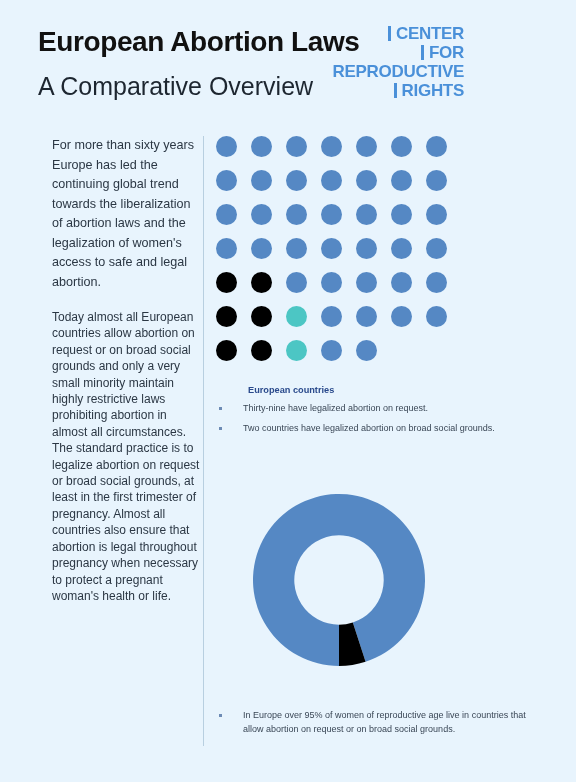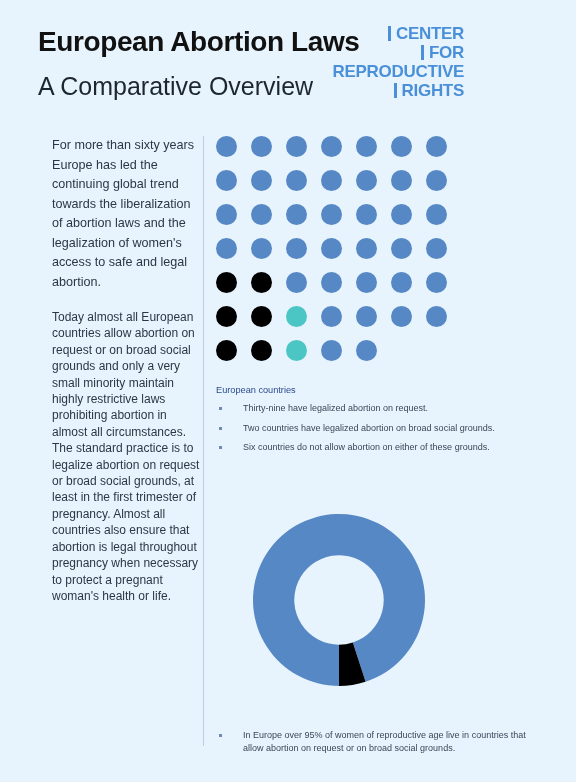--- a/index.html
+++ b/index.html
@@ -132,23 +132,24 @@
     height: 21px;
     border-radius: 50%;
     margin: 0 14px 13px 0;
     flex: 0 0 auto;
   }
 
   
   .legend-block { margin-top: 11px; }
   .legend-title {
     font-size: 9.2px;
-    font-weight: normal;
+    font-weight: bold;
     color: #2a4a8c;
     margin-bottom: 7px;
+    margin-left: 32px;
   }
   .legend-item {
     display: flex;
     align-items: flex-start;
     font-size: 9px;
     line-height: 13.5px;
     color: #3a4756;
     margin-bottom: 6px;
   }
   .legend-bullet {
@@ -268,24 +269,20 @@
     <div class="legend-block">
       <div class="legend-title">European countries</div>
       <div class="legend-item">
         <span class="legend-bullet"></span>
         <span class="legend-text">Thirty-nine have legalized abortion on request.</span>
       </div>
       <div class="legend-item">
         <span class="legend-bullet"></span>
         <span class="legend-text">Two countries have legalized abortion on broad social grounds.</span>
       </div>
-      <div class="legend-item">
-        <span class="legend-bullet"></span>
-        <span class="legend-text">Six countries do not allow abortion on either of these grounds.</span>
-      </div>
     </div>
 
     <div class="donut-wrap">
       <svg class="donut-svg" width="246" height="246" viewBox="0 0 246 246">
         <g id="donut-slices">
             <path d="M 123 209 A 86 86 0 1 1 149.5754615162455 204.7908604013832 L 136.81923998844766 165.53124740871925 A 44.72 44.72 0 1 0 123 167.72 Z" fill="#5588c4"></path>
             <path d="M 149.5754615162455 204.7908604013832 A 86 86 0 0 1 123.00000000000003 209 L 123.00000000000001 167.72 A 44.72 44.72 0 0 0 136.81923998844766 165.53124740871925 Z" fill="#000000"></path>
           </g>
       </svg>
     </div>

